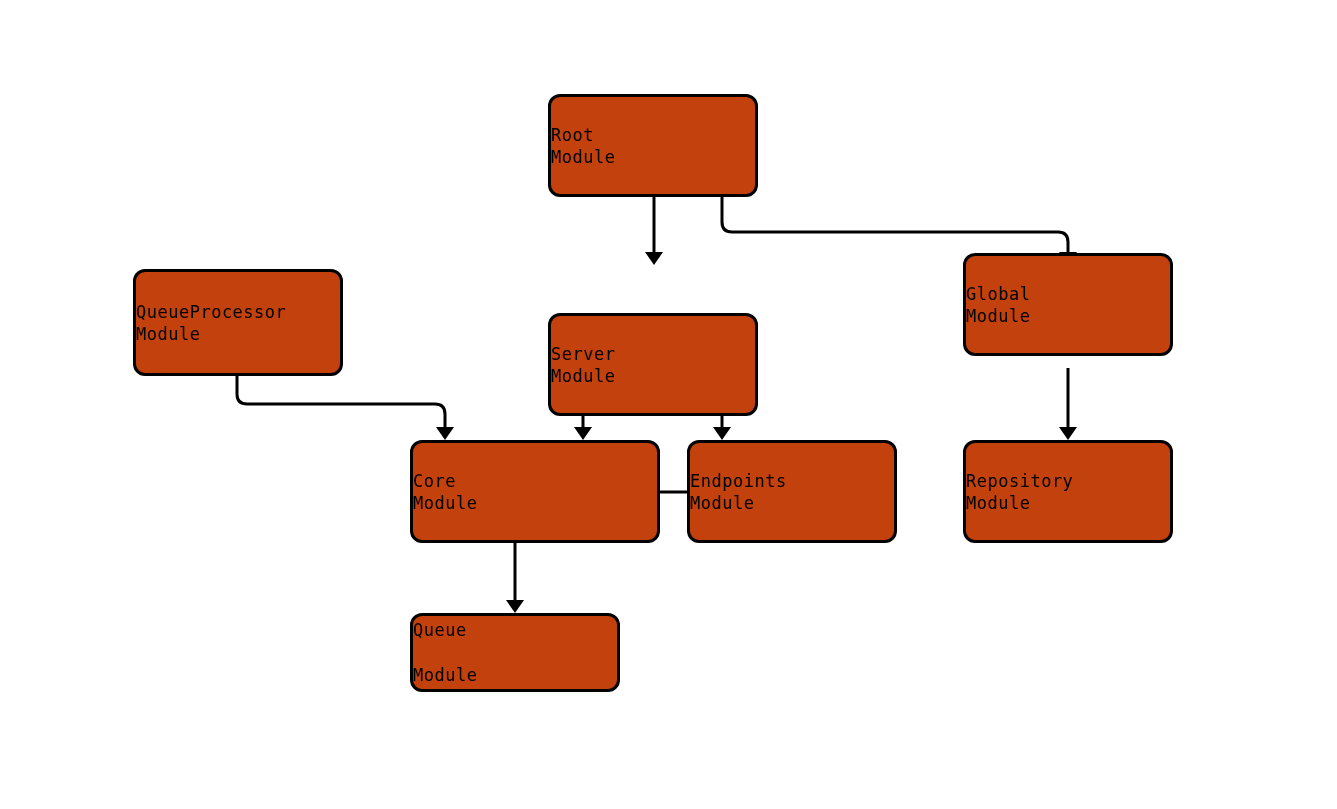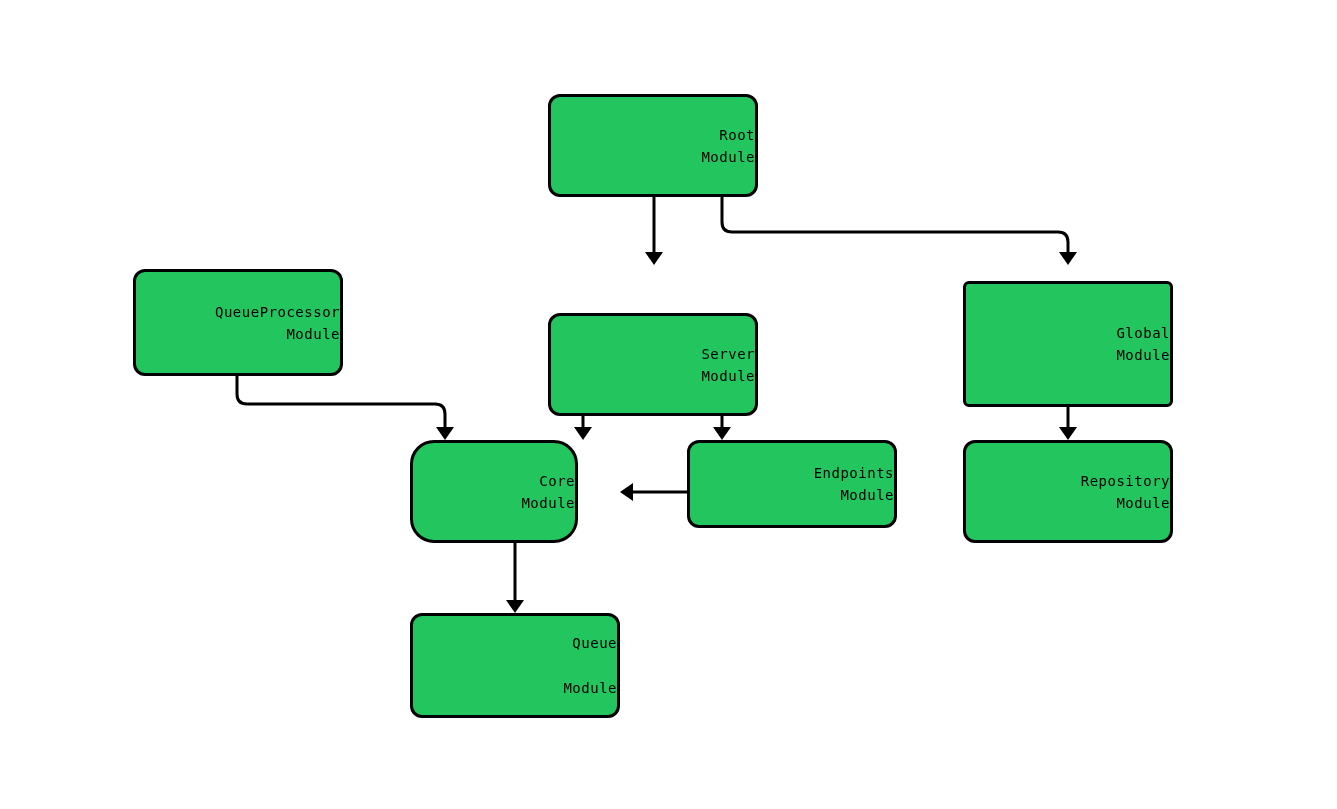--- a/index.html
+++ b/index.html
@@ -20,31 +20,31 @@
     position: absolute;
     left: 0;
     top: 0;
     width: 1337px;
     height: 809px;
     pointer-events: none;
   }
   .node {
     position: absolute;
     box-sizing: border-box;
-    background: #22c55e;
+    background: #c2410c;
     border: 3px solid #000000;
     border-radius: 12px;
     display: flex;
     flex-direction: column;
-    align-items: flex-end;
+    align-items: flex-start;
     justify-content: center;
     text-align: center;
     color: #000000;
     font-family: "DejaVu Sans Mono", "Liberation Mono", monospace;
-    font-size: 14px;
+    font-size: 17px;
     line-height: 22px;
     letter-spacing: 0.5px;
     z-index: 2;
   }
   .node-line {
     display: block;
     white-space: pre;
   }
 </style>
 </head>
@@ -86,35 +86,35 @@
         <span class="node-line">Module</span>
       </div>
       <div class="node" style="left: 133px; top: 269px; width: 210px; height: 107px; border-width: 3px; border-color: rgb(0, 0, 0); border-radius: 12px; color: rgb(0, 0, 0);">
         <span class="node-line">QueueProcessor</span>
         <span class="node-line">Module</span>
       </div>
       <div class="node" style="left: 548px; top: 265px; width: 210px; height: 103px; border-width: 3px; border-color: rgb(0, 0, 0); border-radius: 12px; color: rgb(0, 0, 0); margin-top: 48px;">
         <span class="node-line">Server</span>
         <span class="node-line">Module</span>
       </div>
-      <div class="node" style="left: 963px; top: 281px; width: 210px; height: 126px; border-width: 3px; border-color: rgb(0, 0, 0); border-radius: 6px; color: rgb(0, 0, 0);">
+      <div class="node" style="left: 963px; top: 253px; width: 210px; height: 103px; border-width: 3px; border-color: rgb(0, 0, 0); border-radius: 12px; color: rgb(0, 0, 0);">
         <span class="node-line">Global</span>
         <span class="node-line">Module</span>
       </div>
-      <div class="node" style="left: 410px; top: 440px; width: 168px; height: 103px; border-width: 3px; border-color: rgb(0, 0, 0); border-radius: 24px; color: rgb(0, 0, 0);">
+      <div class="node" style="left: 410px; top: 440px; width: 250px; height: 103px; border-width: 3px; border-color: rgb(0, 0, 0); border-radius: 12px; color: rgb(0, 0, 0);">
         <span class="node-line">Core</span>
         <span class="node-line">Module</span>
       </div>
-      <div class="node" style="left: 687px; top: 440px; width: 210px; height: 88px; border-width: 3px; border-color: rgb(0, 0, 0); border-radius: 12px; color: rgb(0, 0, 0);">
+      <div class="node" style="left: 687px; top: 440px; width: 210px; height: 103px; border-width: 3px; border-color: rgb(0, 0, 0); border-radius: 12px; color: rgb(0, 0, 0);">
         <span class="node-line">Endpoints</span>
         <span class="node-line">Module</span>
       </div>
       <div class="node" style="left: 963px; top: 440px; width: 210px; height: 103px; border-width: 3px; border-color: rgb(0, 0, 0); border-radius: 12px; color: rgb(0, 0, 0);">
         <span class="node-line">Repository</span>
         <span class="node-line">Module</span>
       </div>
-      <div class="node" style="left: 410px; top: 613px; width: 210px; height: 105px; border-width: 3px; border-color: rgb(0, 0, 0); border-radius: 12px; color: rgb(0, 0, 0); gap: 23px;">
+      <div class="node" style="left: 410px; top: 613px; width: 210px; height: 79px; border-width: 3px; border-color: rgb(0, 0, 0); border-radius: 12px; color: rgb(0, 0, 0); gap: 23px;">
         <span class="node-line">Queue</span>
         <span class="node-line">Module</span>
       </div>
     </div>
 
 </div>
 
 </body></html>

